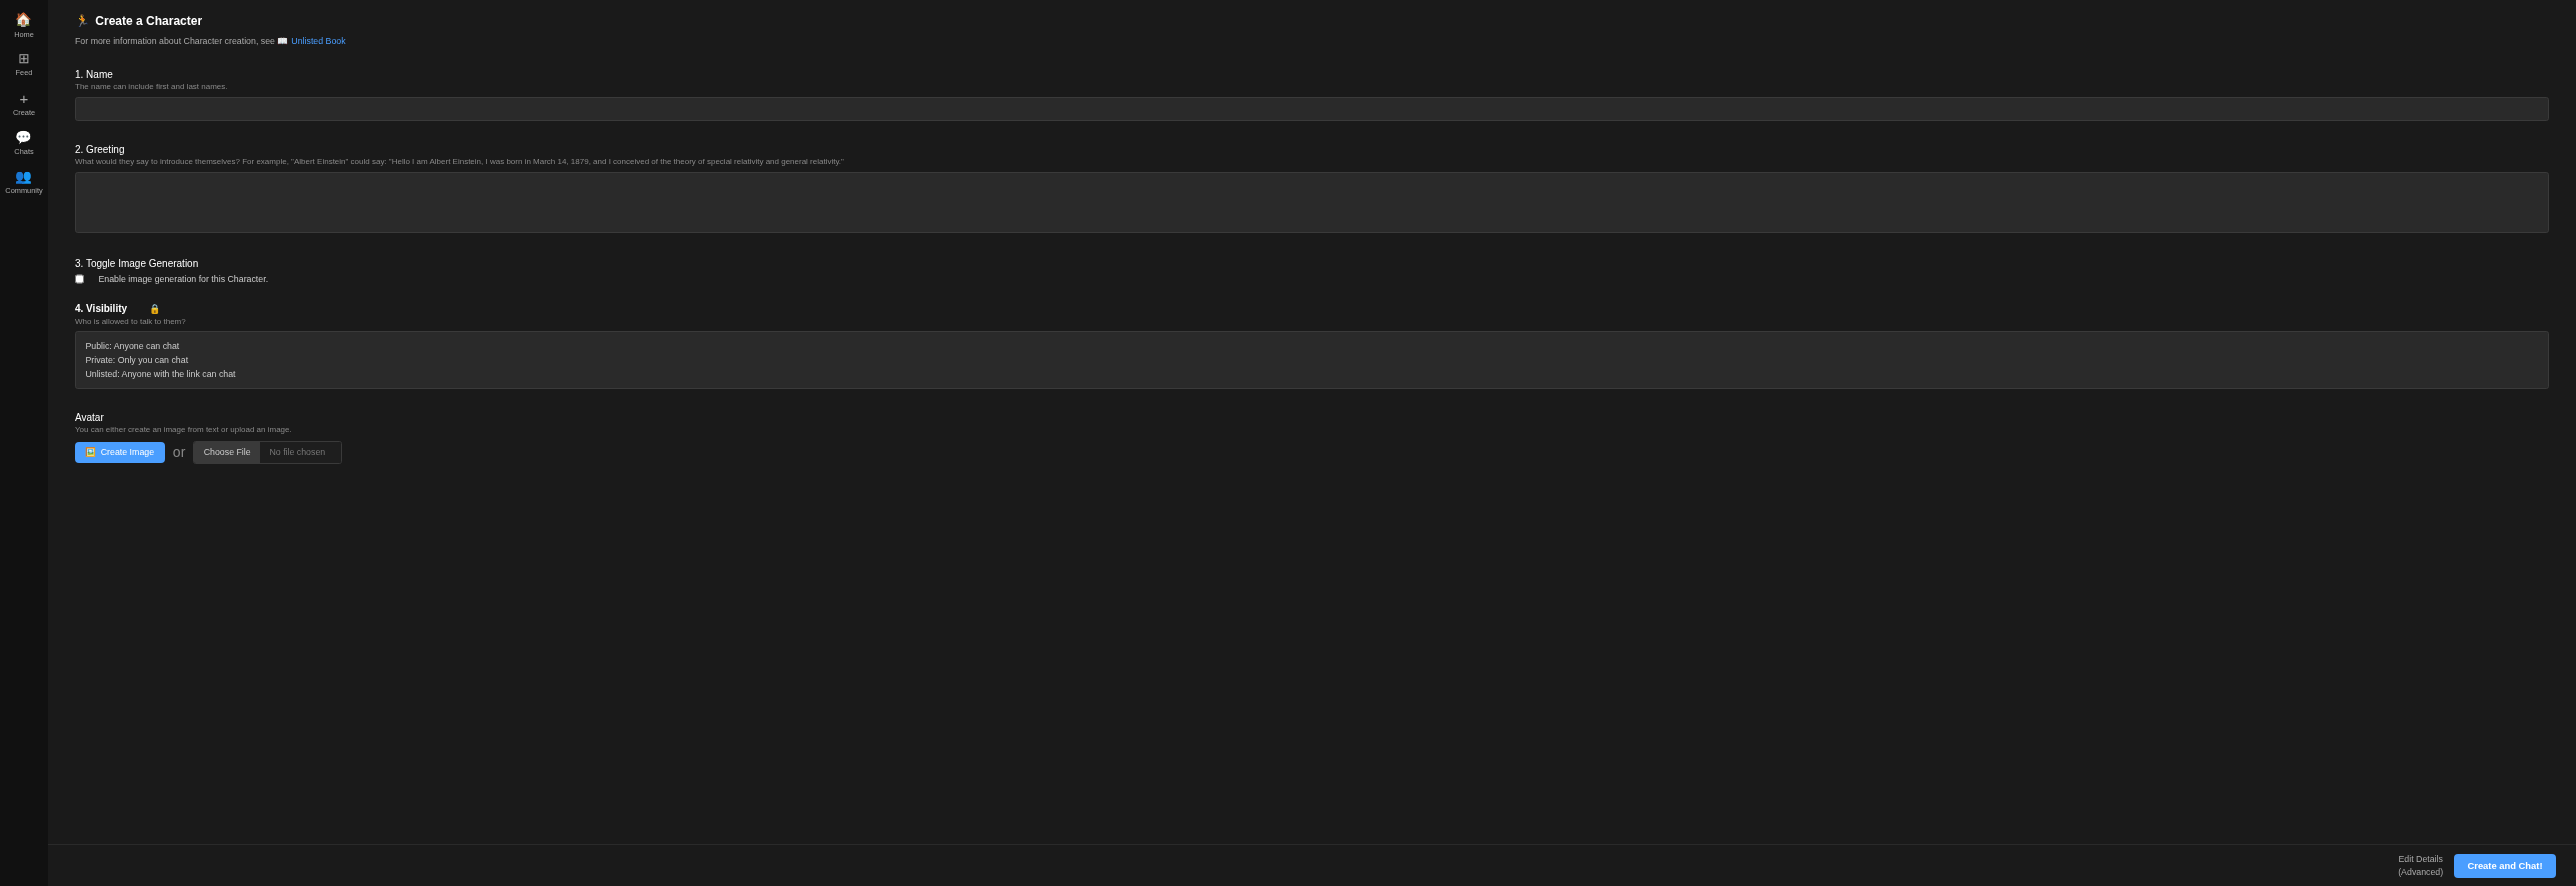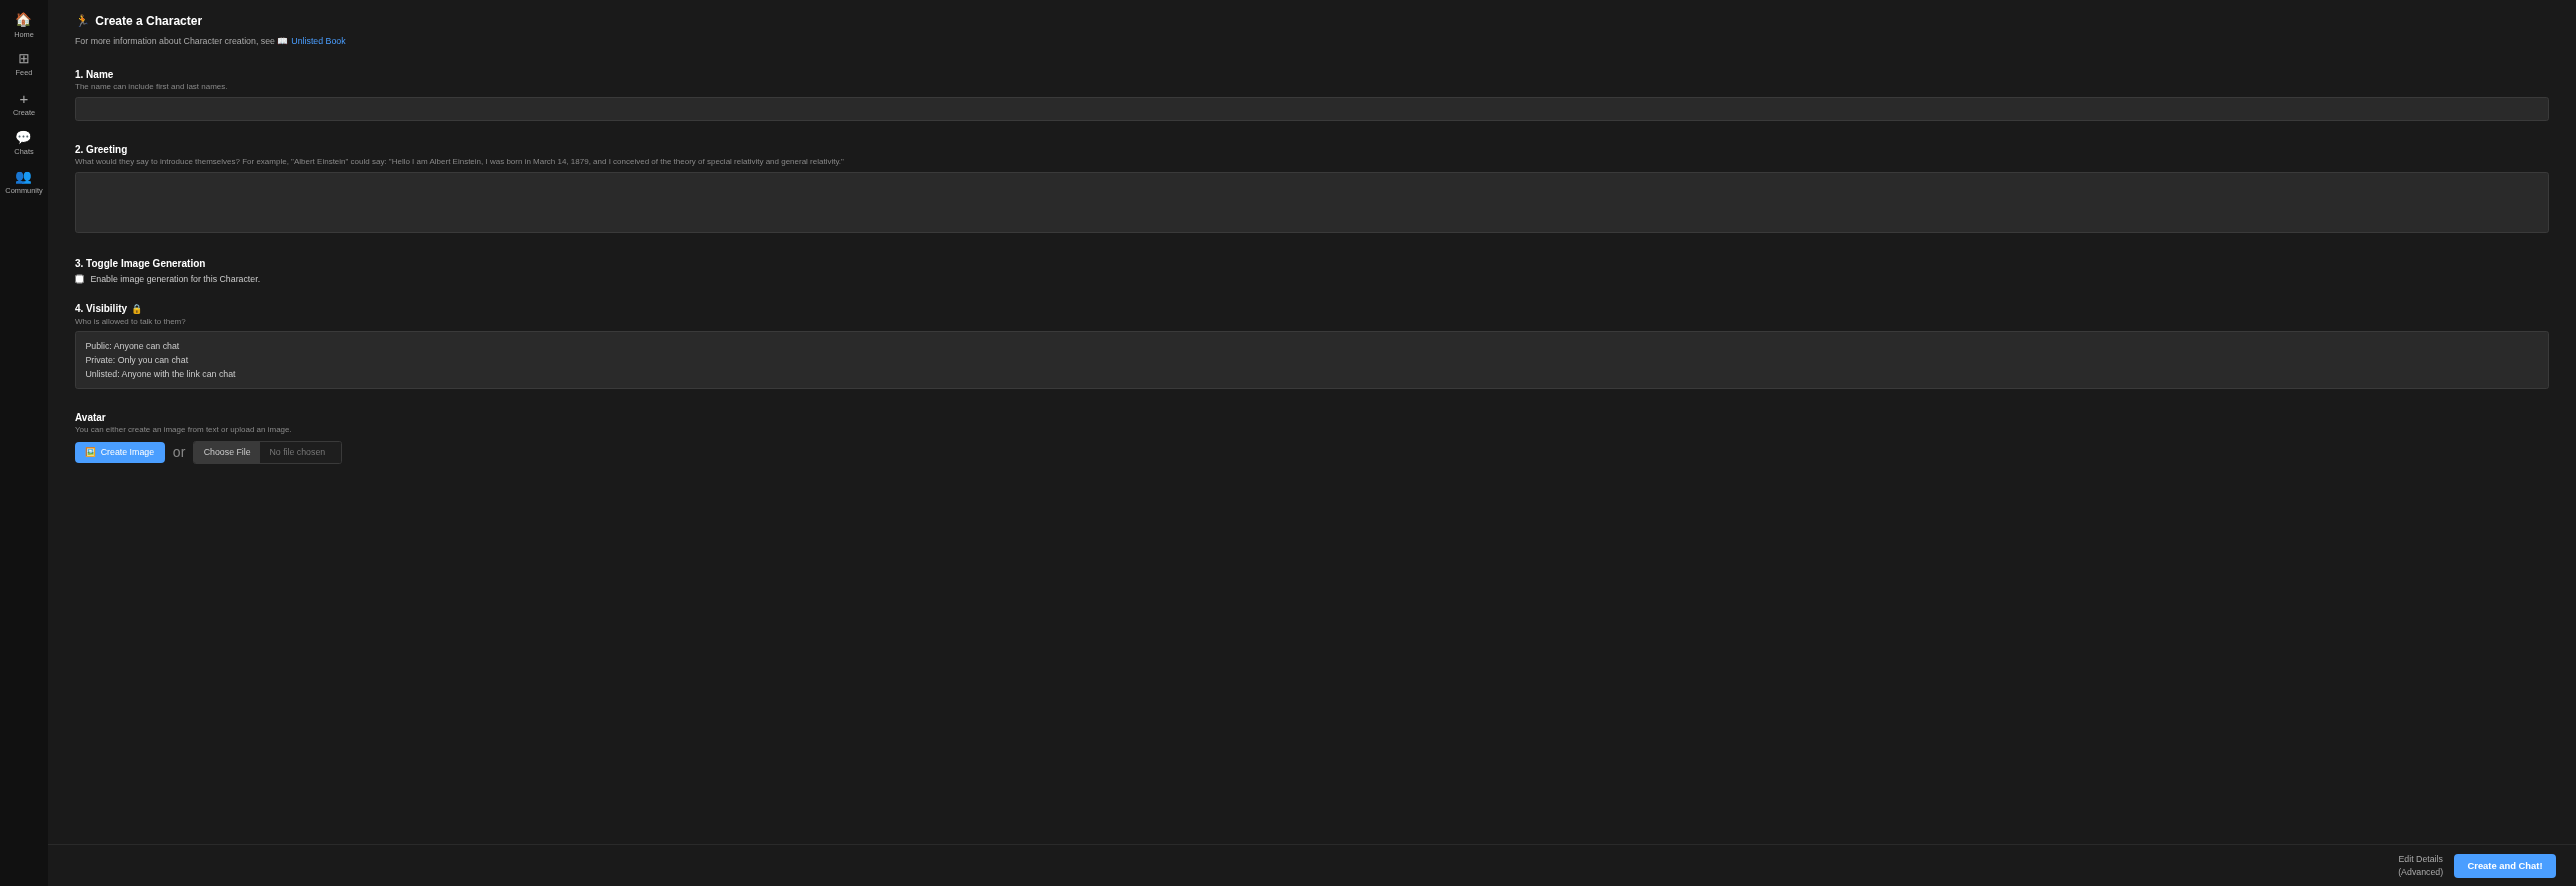--- a/index.html
+++ b/index.html
@@ -85,21 +85,21 @@
       gap: 2.7px;
       text-decoration: none;
     }
 
     .section {
       margin-bottom: 19px;
     }
 
     .section-title {
       font-size: 10px;
-      font-weight: 700;
+      font-weight: 400;
       color: #ffffff;
       margin-bottom: 2.7px;
       margin-top: 23px;
     }
 
     .section-subtitle {
       font-size: 8px;
       color: #888888;
       margin-bottom: 5.4px;
     }
@@ -120,21 +120,21 @@
       height: 24px;
     }
 
     .text-input-multi {
       height: 61px;
     }
 
     .checkbox-row {
       display: flex;
       align-items: center;
-      gap: 6px;
+      gap: 14px;
       margin-top: 5.4px;
     }
 
     .checkbox-row input[type="checkbox"] {
       width: 9.4px;
       height: 9.4px;
       cursor: pointer;
       accent-color: #4a9eff;
     }
 
@@ -154,21 +154,21 @@
 
     .visibility-option {
       font-size: 8.8px;
       color: #cccccc;
       padding: 2px 0;
     }
 
     .visibility-title {
       display: flex;
       align-items: center;
-      gap: 4px;
+      gap: 22px;
       font-size: 10px;
       font-weight: 600;
       color: #ffffff;
       margin-bottom: 2.7px;
     }
 
     .lock-icon {
       color: #4a9eff;
       font-size: 9.4px;
     }

